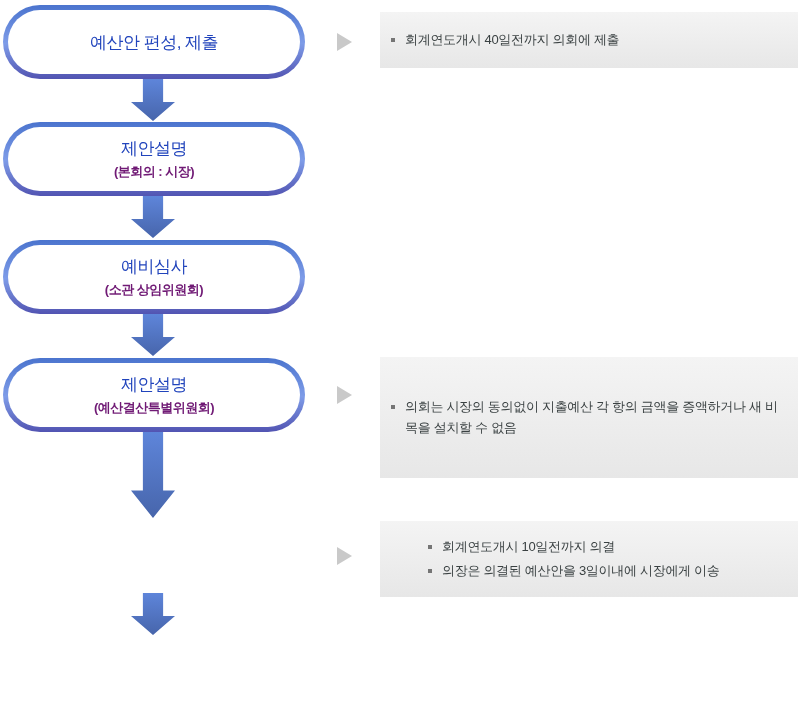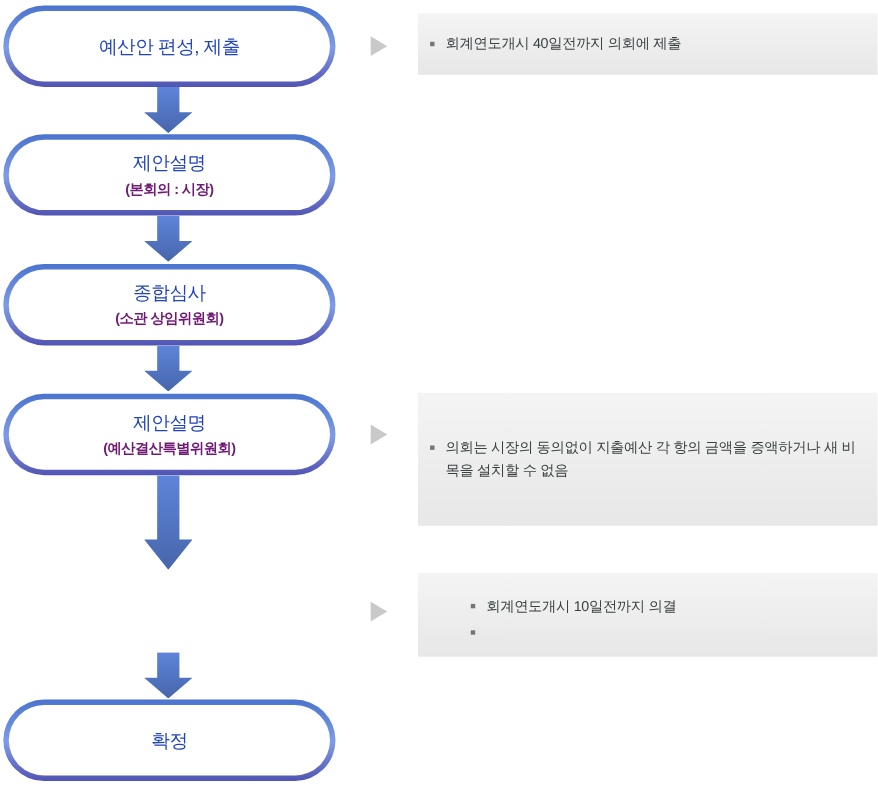--- a/index.html
+++ b/index.html
@@ -117,41 +117,36 @@
   <div class="pill" style="top:122px;">
     <div class="pill-inner">
       <div class="step-title">제안설명</div>
       <div class="step-subtitle">(본회의 : 시장)</div>
     </div>
   </div>
   <div class="arrow short" style="top:196px;"></div>
 
   <div class="pill" style="top:240px;">
     <div class="pill-inner">
-      <div class="step-title">종합심사</div>
+      <div class="step-title">예비심사</div>
       <div class="step-subtitle">(소관 상임위원회)</div>
     </div>
   </div>
   <div class="arrow short" style="top:314px;"></div>
 
   <div class="pill" style="top:358px;">
     <div class="pill-inner">
       <div class="step-title">제안설명</div>
       <div class="step-subtitle">(예산결산특별위원회)</div>
     </div>
   </div>
   <div class="arrow long" style="top:432px;"></div>
 
   <div class="arrow short" style="top:593px;"></div>
 
-  <div class="pill" style="top:636px;">
-    <div class="pill-inner">
-      <div class="step-title">확정</div>
-    </div>
-  </div>
 
   <div class="marker" style="top:33px;"></div>
   <div class="marker" style="top:386px;"></div>
   <div class="marker" style="top:547px;"></div>
 
   <div class="note" style="top:12px; height:56px;">
     <div class="note-item">
       <span class="bullet"></span>
       <span>회계연도개시 40일전까지 의회에 제출</span>
     </div>
@@ -164,16 +159,17 @@
     </div>
   </div>
 
   <div class="note" style="top:521px; height:76px; gap:3px;padding-left:48px;">
     <div class="note-item">
       <span class="bullet"></span>
       <span>회계연도개시 10일전까지 의결</span>
     </div>
     <div class="note-item">
       <span class="bullet"></span>
+      <span>의장은 의결된 예산안을 3일이내에 시장에게 이송</span>
     </div>
   </div>
 
 </div>
 
 </body></html>

